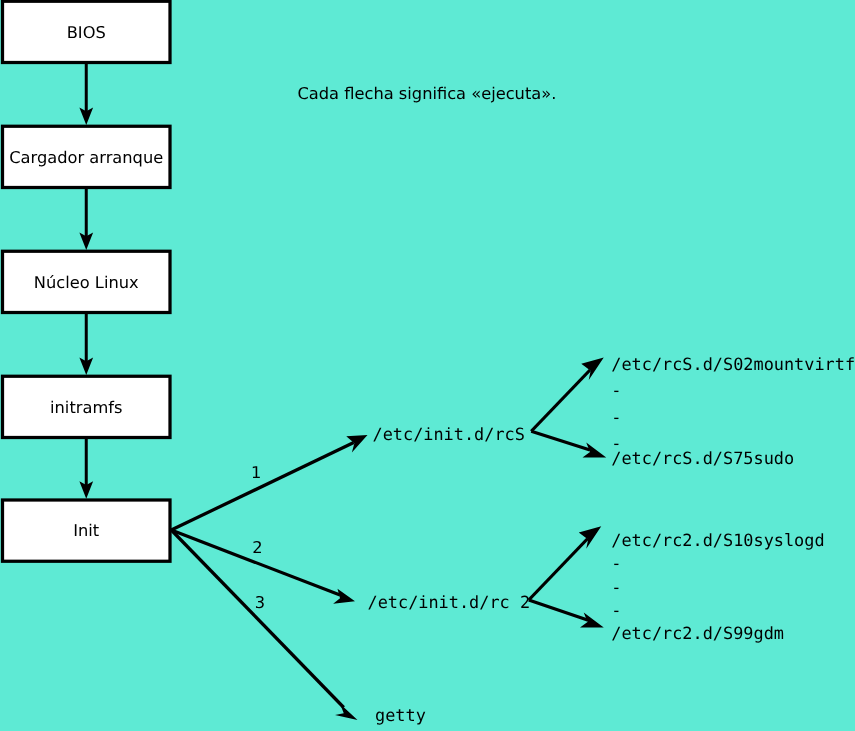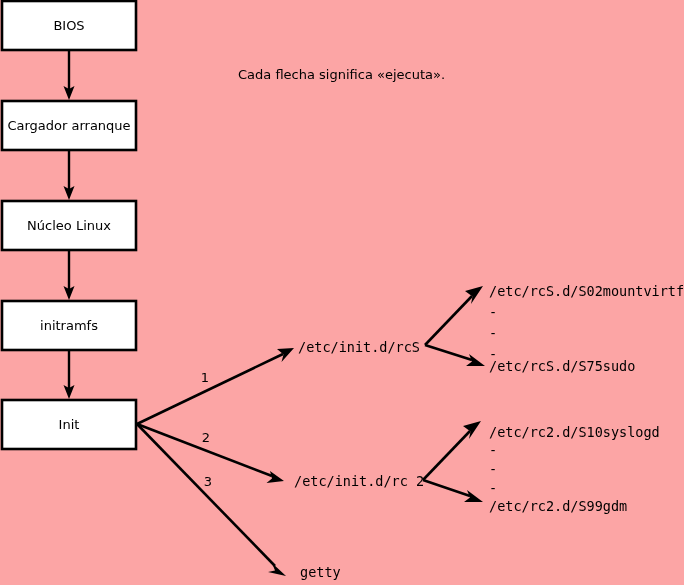--- a/index.html
+++ b/index.html
@@ -11,21 +11,21 @@
   body {
     width: 684px;
     height: 585px;
     overflow: hidden;
     font-family: "DejaVu Sans", sans-serif;
   }
   #diagram-root {
     position: relative;
     width: 684px;
     height: 585px;
-    background: #fca5a5;
+    background: #5eead4;
   }
   svg#boot-diagram {
     display: block;
     width: 684px;
     height: 585px;
   }
   .box-shape {
     fill: #ffffff;
     stroke: #000000;
     stroke-width: 2.6;

